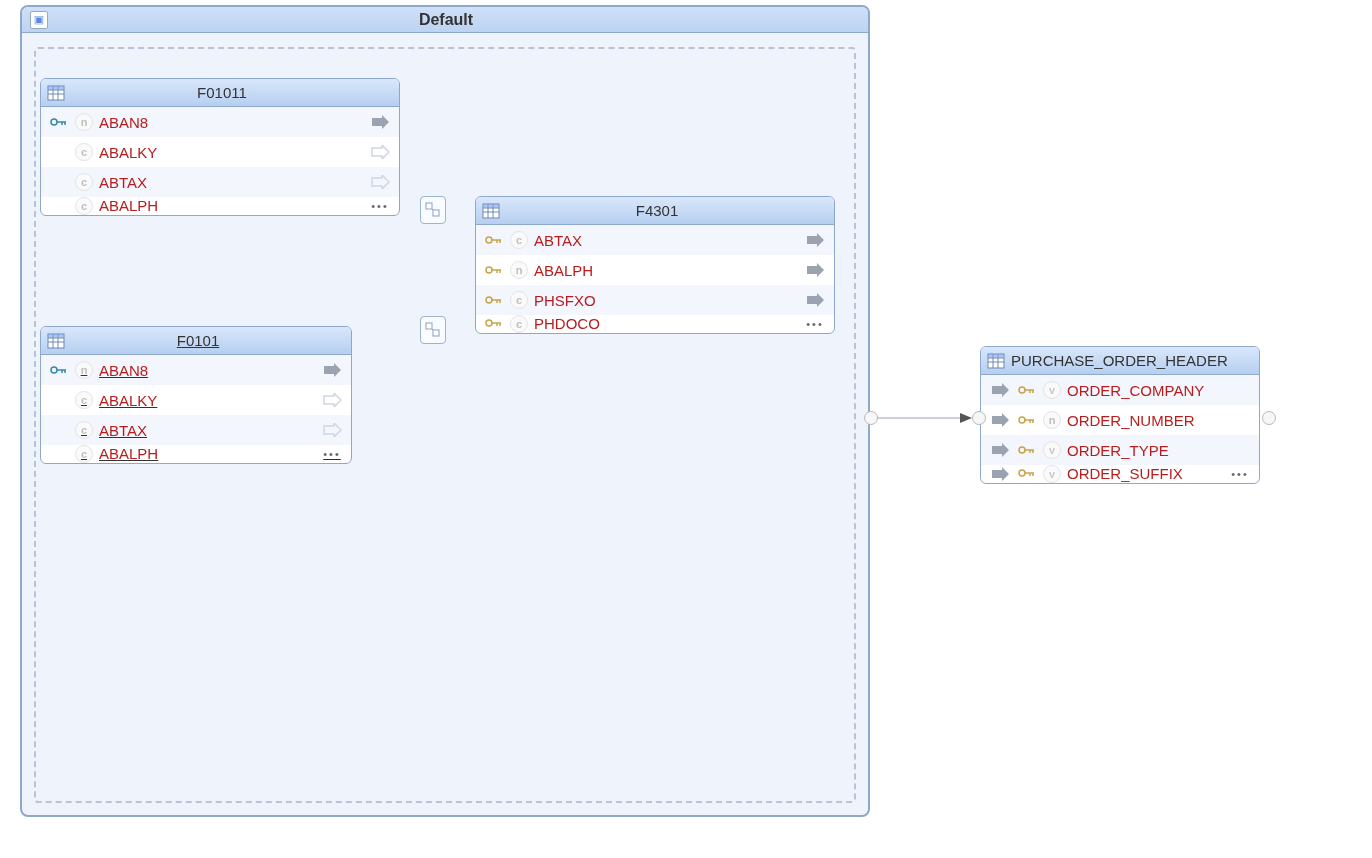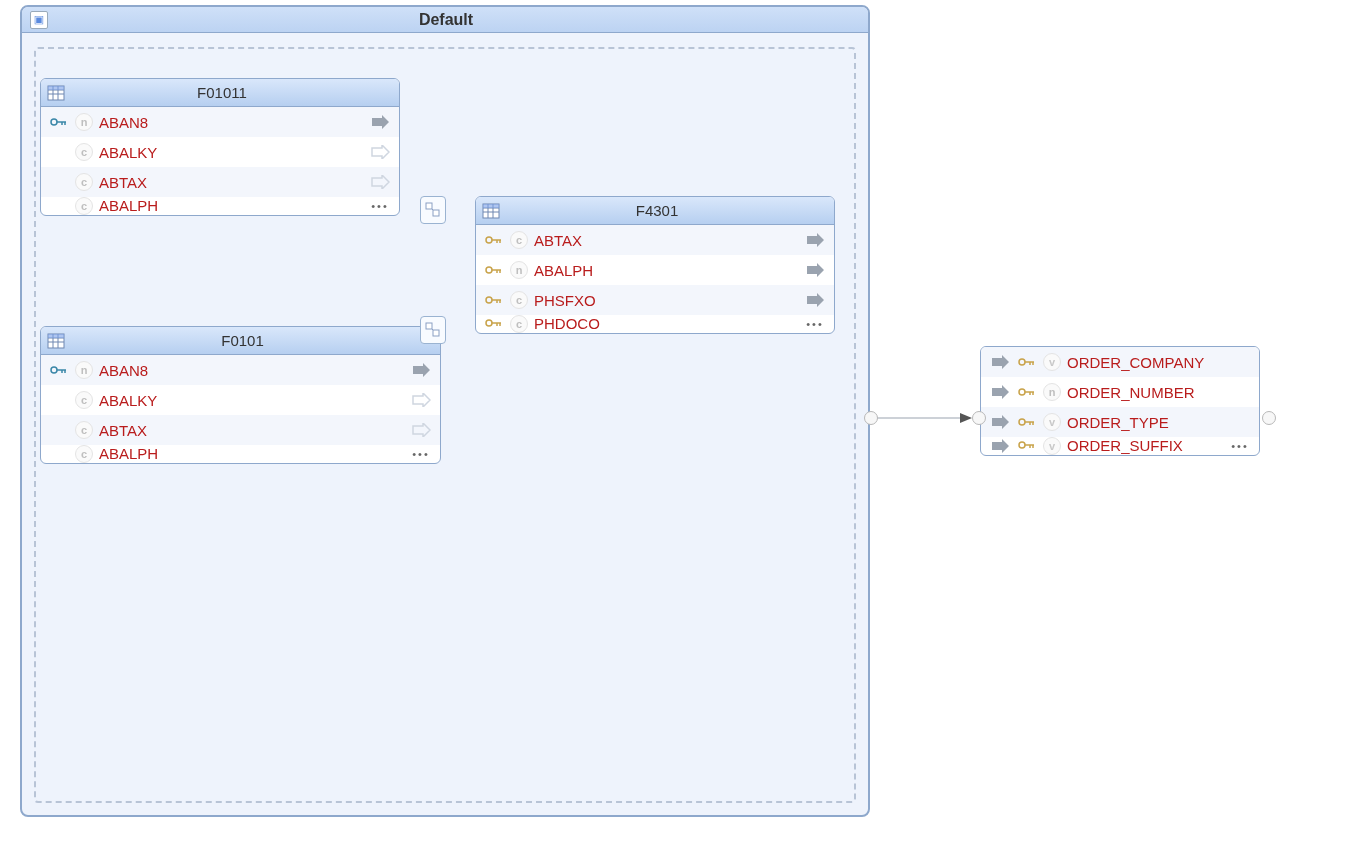--- a/index.html
+++ b/index.html
@@ -230,21 +230,21 @@
         <span class="key-icon hidden"></span>
         <span class="type-circle">c</span>
         <span class="col-name">ABALPH</span>
         <span class="arrow-slot">
             <span class="ellips">•••</span>
           </span>
       </div>
     </div>
   </div>
 
-  <div class="entity" style="left:40px; top:326px; width:401px;">
+  <div class="entity" style="left:40px; top:326px; width:312px;text-decoration:underline;">
     <div class="entity-header">
       <span class="grid-icon">
         <svg width="18" height="16">
             <rect x="1" y="1" width="16" height="14" fill="#fff" stroke="#6f87b1"></rect>
             <line x1="1" y1="5" x2="17" y2="5" stroke="#6f87b1"></line>
             <line x1="1" y1="9" x2="17" y2="9" stroke="#6f87b1"></line>
             <line x1="6" y1="1" x2="6" y2="15" stroke="#6f87b1"></line>
             <line x1="11" y1="1" x2="11" y2="15" stroke="#6f87b1"></line>
             <rect x="1" y="1" width="16" height="4" fill="#7aa0e8" opacity="0.6"></rect>
           </svg>
@@ -395,20 +395,33 @@
     <svg width="18" height="18">
         <rect x="2" y="2" width="6" height="6" fill="#fff" stroke="#8aa0c3"></rect>
         <rect x="9" y="9" width="6" height="6" fill="#fff" stroke="#8aa0c3"></rect>
         <line x1="8" y1="8" x2="9" y2="9" stroke="#8aa0c3"></line>
       </svg>
   </div>
 
   <div class="port" style="left:864px; top:411px;"></div>
 
   <div class="entity" style="left:980px; top:346px; width:280px;">
+    <div class="entity-header">
+      <span class="grid-icon">
+        <svg width="18" height="16">
+            <rect x="1" y="1" width="16" height="14" fill="#fff" stroke="#6f87b1"></rect>
+            <line x1="1" y1="5" x2="17" y2="5" stroke="#6f87b1"></line>
+            <line x1="1" y1="9" x2="17" y2="9" stroke="#6f87b1"></line>
+            <line x1="6" y1="1" x2="6" y2="15" stroke="#6f87b1"></line>
+            <line x1="11" y1="1" x2="11" y2="15" stroke="#6f87b1"></line>
+            <rect x="1" y="1" width="16" height="4" fill="#7aa0e8" opacity="0.6"></rect>
+          </svg>
+      </span>
+      <span class="entity-title" style="text-align:left; padding-right:0;">PURCHASE_ORDER_HEADER</span>
+    </div>
     <div class="entity-rows">
       <div class="erow alt">
         <span class="arrow-slot arrow-filled">
             <svg width="20" height="14">
               <polygon points="2,3 12,3 12,0 19,7 12,14 12,11 2,11" fill="#9aa3af"></polygon>
             </svg>
           </span>
         <span class="key-icon">
             <svg width="18" height="12">
               <circle cx="4" cy="6" r="3" fill="none" stroke="#c9a34a" stroke-width="1.5"></circle>

